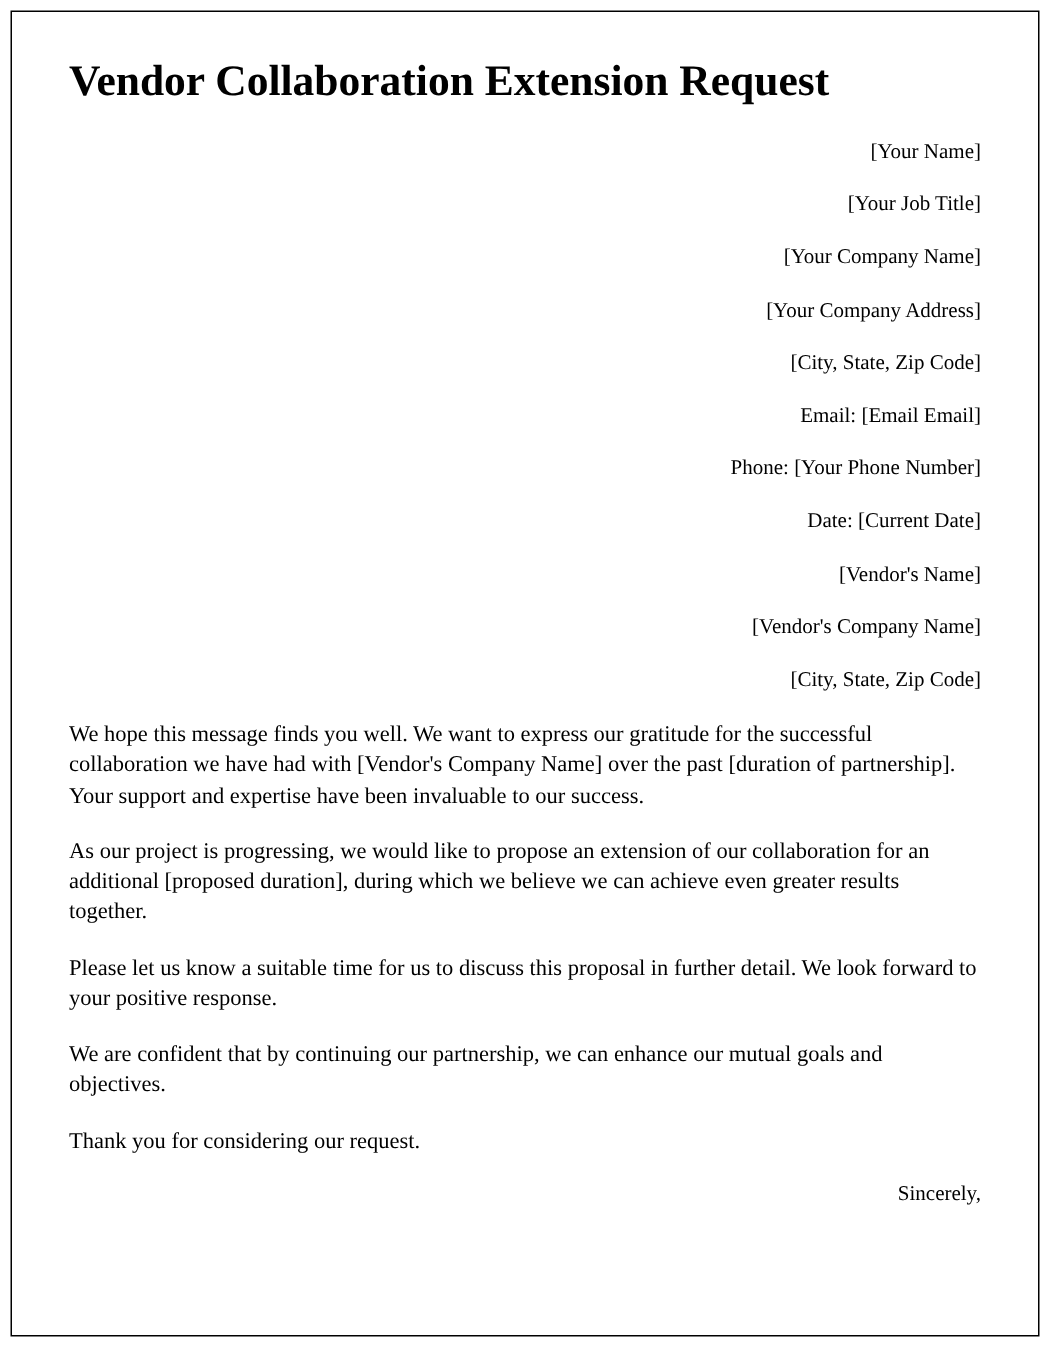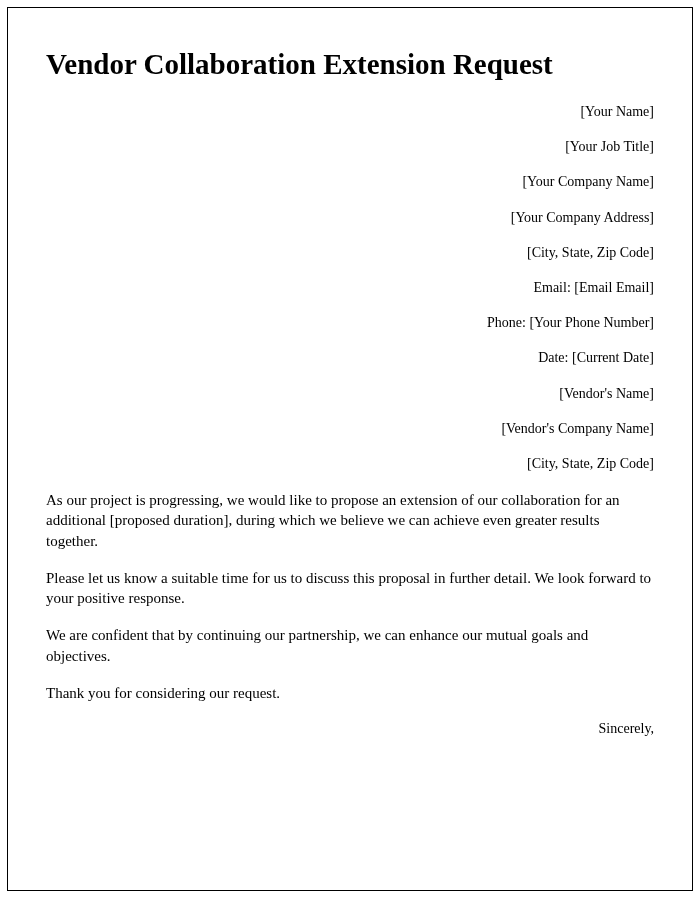--- a/index.html
+++ b/index.html
@@ -10,21 +10,21 @@
     body {
       font-family: Georgia, 'Times New Roman', serif;
       background: #fff;
       width: 700px;
       height: 900px;
       overflow: hidden;
     }
     .page {
       border: 1px solid #000;
       margin: 7px;
-      padding: 40px 38px;
+      padding: 30px 38px;
       height: 884px;
       overflow: hidden;
     }
     h1 {
       font-size: 29px;
       font-weight: bold;
       margin-bottom: 22px;
       font-family: Georgia, 'Times New Roman', serif;
     }
     .field-line {
@@ -52,20 +52,21 @@
   <div class="field-line">[City, State, Zip Code]</div>
   <div class="field-line">Email: [Email Email]</div>
   <div class="field-line">Phone: [Your Phone Number]</div>
   <div class="field-line">Date: [Current Date]</div>
 
   <div class="field-line">[Vendor's Name]</div>
   <div class="field-line">[Vendor's Company Name]</div>
   <div class="field-line">[City, State, Zip Code]</div>
 
 
+  <div class="paragraph">We hope this message finds you well. We want to express our gratitude for the successful collaboration we have had with [Vendor's Company Name] over the past [duration of partnership]. Your support and expertise have been invaluable to our success.</div>
   <div class="paragraph">As our project is progressing, we would like to propose an extension of our collaboration for an additional [proposed duration], during which we believe we can achieve even greater results together.</div>
   <div class="paragraph">Please let us know a suitable time for us to discuss this proposal in further detail. We look forward to your positive response.</div>
   <div class="paragraph">We are confident that by continuing our partnership, we can enhance our mutual goals and objectives.</div>
   <div class="paragraph">Thank you for considering our request.</div>
 
   <div class="field-line">Sincerely,</div>
 
 </div>
 
 </body></html>

